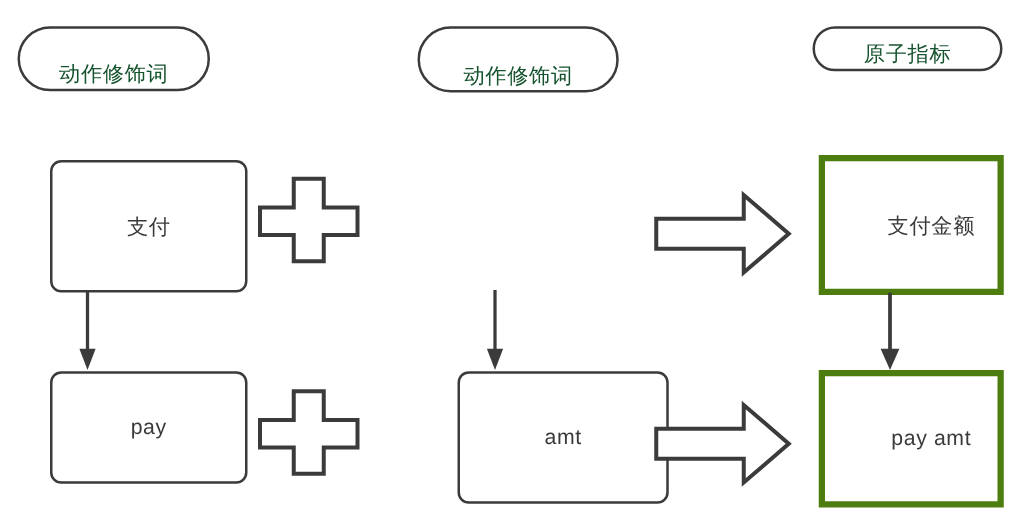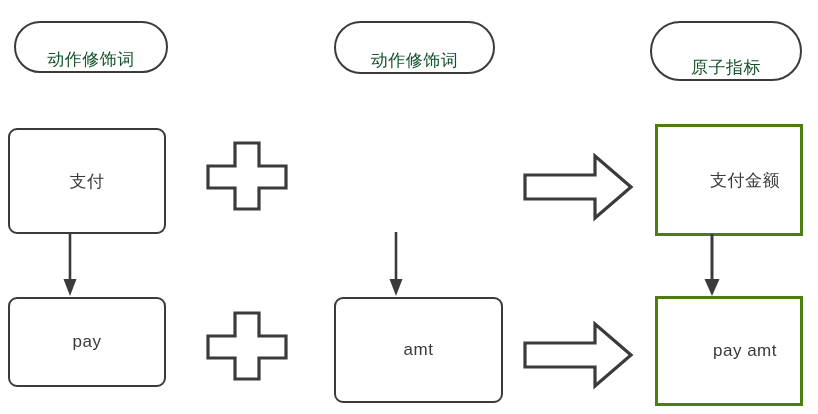--- a/index.html
+++ b/index.html
@@ -33,40 +33,41 @@
     background: #ffffff;
     display: flex;
     align-items: flex-end;
     justify-content: center;
     font-size: 17px;
     letter-spacing: 0.5px;
     color: #14532d;
   }
   .pill-1 { left: 14px;  top: 21px; width: 154px; height: 52px; }
   .pill-2 { left: 334px; top: 21px; width: 161px; height: 53px; }
-  .pill-3 { left: 650px; top: 21px; width: 152px; height: 60px; }
+  .pill-3 { left: 650px; top: 21px; width: 152px; height: 36px; }
 
   
   .node {
     position: absolute;
     box-sizing: border-box;
     background: #ffffff;
     display: flex;
     align-items: center;
     justify-content: center;
     font-size: 17px;
     color: #3a3a3a;
     letter-spacing: 0.5px;
   }
   .node.rounded {
     border: 2.2px solid #3b3b3b;
     border-radius: 9px;
+    margin-left: 32px;
   }
   .node.square {
-    border: 3px solid #4d7c0f;
+    border: 5px solid #4d7c0f;
     border-radius: 0;
     padding-left: 32px;
   }
 
   
   .n-left-1   { left: 8px;   top: 128px; width: 158px; height: 106px; }
   .n-mid-1    { left: 334px; top: 128px; width: 157px; height: 106px; }
   .n-right-1  { left: 655px; top: 124px; width: 148px; height: 112px; }
   
   .n-left-2   { left: 8px;   top: 297px; width: 158px; height: 90px; }

